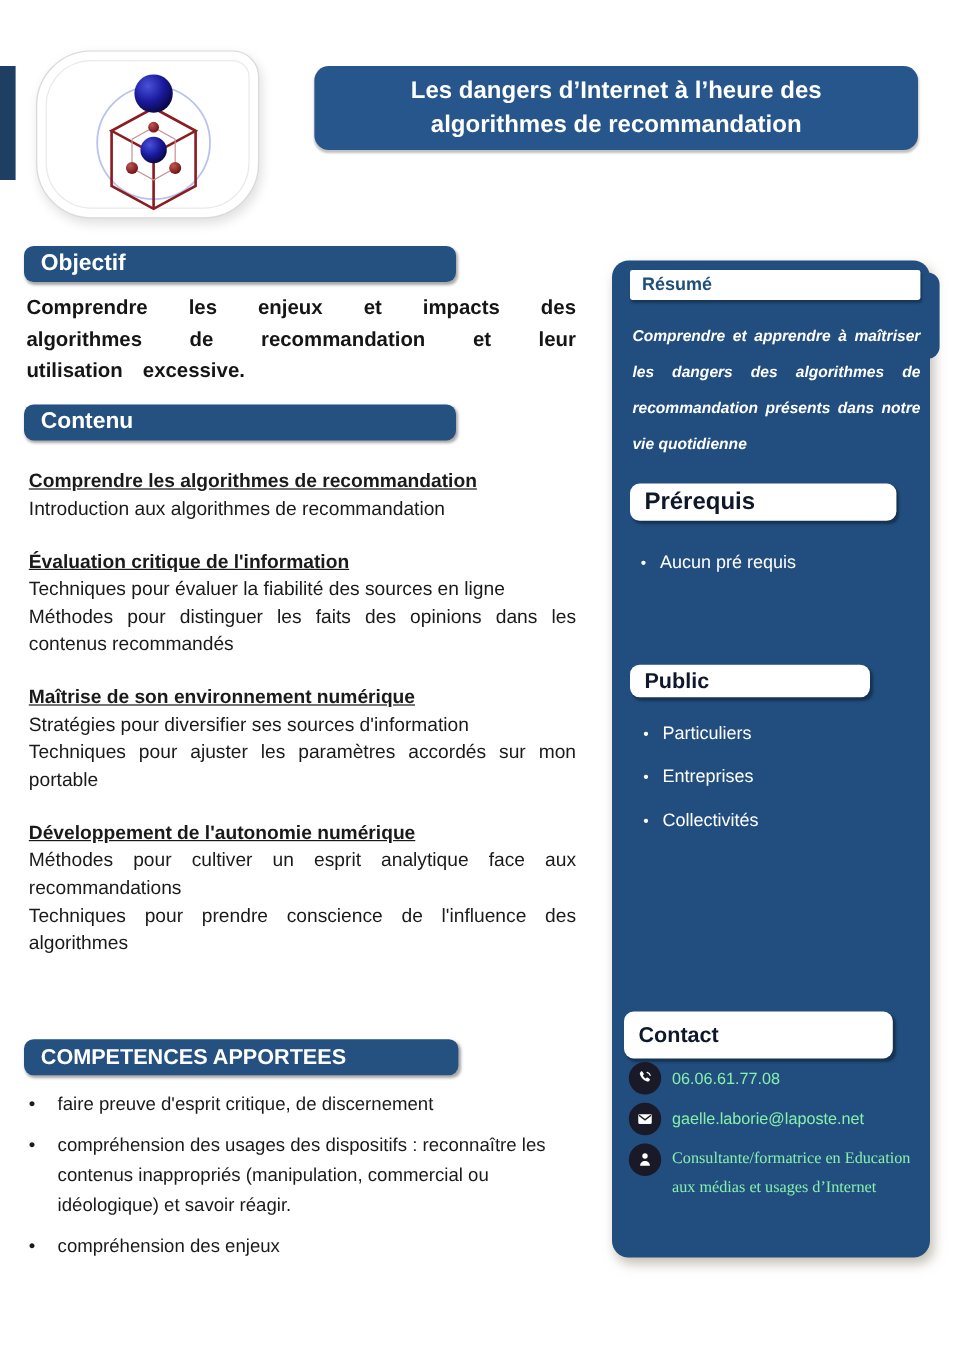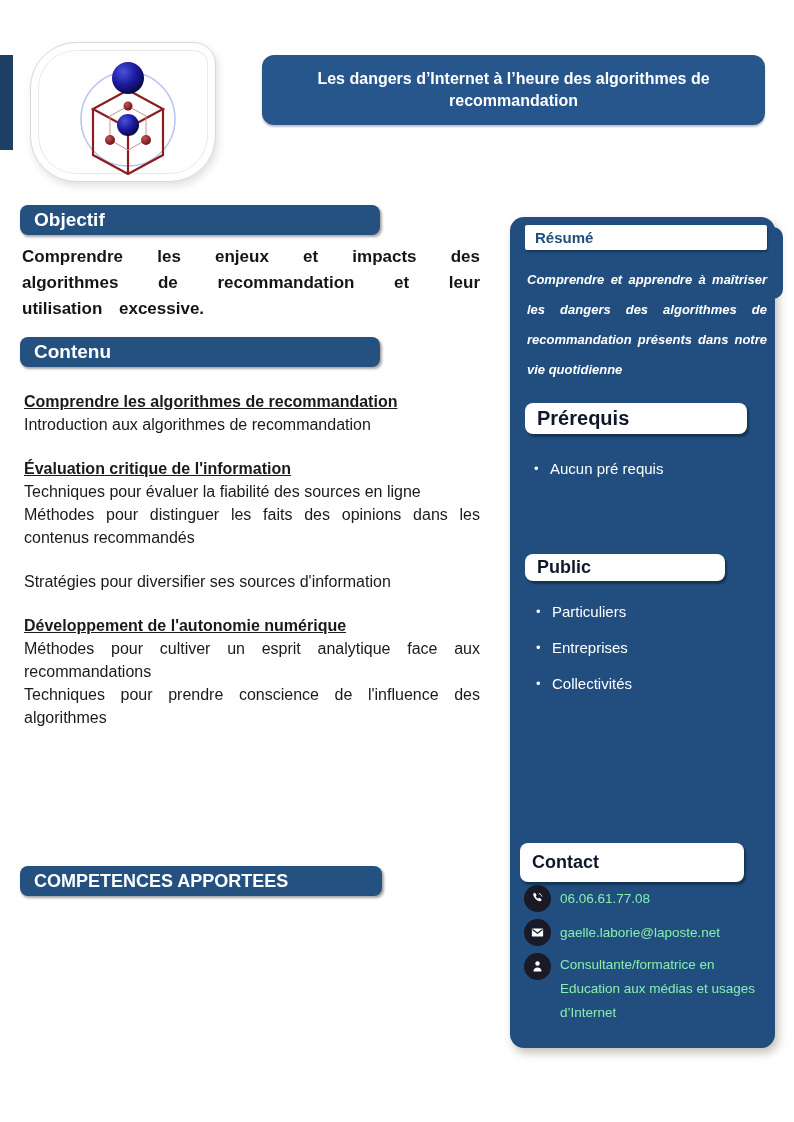--- a/index.html
+++ b/index.html
@@ -12,21 +12,21 @@
   
   #logo-card{position:absolute;left:30px;top:42px;width:184px;height:138px;background:#fff;
     border:1px solid #d9d9d9;border-radius:46px 22px 46px 46px;
     box-shadow: inset 0 0 0 7px #ffffff, inset 0 0 0 8px #e9e9ee, 2px 4px 9px rgba(0,0,0,.12);}
   #logo-card svg{position:absolute;left:0;top:0;}
 
   
   #banner{position:absolute;left:262px;top:55px;width:503px;height:70px;background:#26568c;
     border-radius:12px;display:flex;align-items:center;justify-content:center;
     box-shadow:0 2px 2px rgba(0,0,0,.25);}
-  .banner-text{color:#ffffff;font-weight:bold;font-size:16px;line-height:1.4;text-align:center;max-width:410px;}
+  .banner-text{color:#ffffff;font-weight:bold;font-size:20px;line-height:1.4;text-align:center;max-width:410px;}
 
   
   .hbar{position:absolute;left:20px;width:360px;height:30px;background:#255181;border-radius:8px;
     box-shadow:1.5px 2px 2.5px rgba(0,0,0,.35);color:#fff;font-weight:bold;
     display:flex;align-items:center;padding-left:14px;box-sizing:border-box;}
   #bar-objectif{top:205px;font-size:19px;}
   #bar-contenu{top:337px;font-size:19px;}
   #bar-comp{top:866px;width:362px;font-size:18px;}
 
   
@@ -70,21 +70,21 @@
   #public-item-0{left:26px;top:386px;}
   #public-item-1{left:26px;top:422px;}
   #public-item-2{left:26px;top:458px;}
 
   .c-row{position:absolute;left:14px;display:flex;align-items:flex-start;gap:9px;color:#86efac;
     font-size:13.5px;}
   .c-ico{width:27px;height:27px;border-radius:50%;background:#191927;flex:0 0 27px;
     display:flex;align-items:center;justify-content:center;}
   #c-phone{top:668px;}  #c-phone .c-txt{line-height:27px;}
   #c-mail{top:702px;}   #c-mail .c-txt{line-height:27px;}
-  #c-person{top:736px;} #c-person .c-txt{line-height:24px;width:200px;}
+  #c-person{top:736px;} #c-person .c-txt{line-height:24px;width:200px;font-family:Liberation Serif, serif;}
 </style>
 </head>
 <body>
 
 <div class="page">
 
   <div id="edge-bar"></div>
 
   <div id="logo-card">
     <svg width="184" height="138" viewBox="0 0 184 138">
@@ -129,32 +129,39 @@
     <div class="cblock">
       <div class="cb-title">Comprendre les algorithmes de recommandation</div>
       <p class="cb-line">Introduction aux algorithmes de recommandation</p>
     </div>
     <div class="cblock">
       <div class="cb-title">Évaluation critique de l'information</div>
       <p class="cb-line">Techniques pour évaluer la fiabilité des sources en ligne</p>
       <p class="cb-line">Méthodes pour distinguer les faits des opinions dans les contenus recommandés</p>
     </div>
     <div class="cblock">
+      <div class="cb-title">Maîtrise de son environnement numérique</div>
       <p class="cb-line">Stratégies pour diversifier ses sources d'information</p>
+      <p class="cb-line">Techniques pour ajuster les paramètres accordés sur mon portable</p>
     </div>
     <div class="cblock">
       <div class="cb-title">Développement de l'autonomie numérique</div>
       <p class="cb-line">Méthodes pour cultiver un esprit analytique face aux recommandations</p>
       <p class="cb-line">Techniques pour prendre conscience de l'influence des algorithmes</p>
     </div>
   </div>
 
   <div class="hbar" id="bar-comp">
     <span>COMPETENCES APPORTEES</span>
   </div>
+  <ul id="comp-list">
+    <li class="comp-item">faire preuve d'esprit critique, de discernement</li>
+    <li class="comp-item">compréhension des usages des dispositifs  : reconnaître les contenus inappropriés (manipulation, commercial ou idéologique) et savoir réagir.</li>
+    <li class="comp-item">compréhension des enjeux</li>
+  </ul>
 
   <aside id="sidebar">
     <div id="resume-bar">
       <span>Résumé</span>
     </div>
     <p id="resume-body">Comprendre et apprendre à maîtriser les dangers des algorithmes de recommandation présents dans notre vie quotidienne</p>
 
     <div class="side-white" id="prereq-bar">
       <span>Prérequis</span>
     </div>

